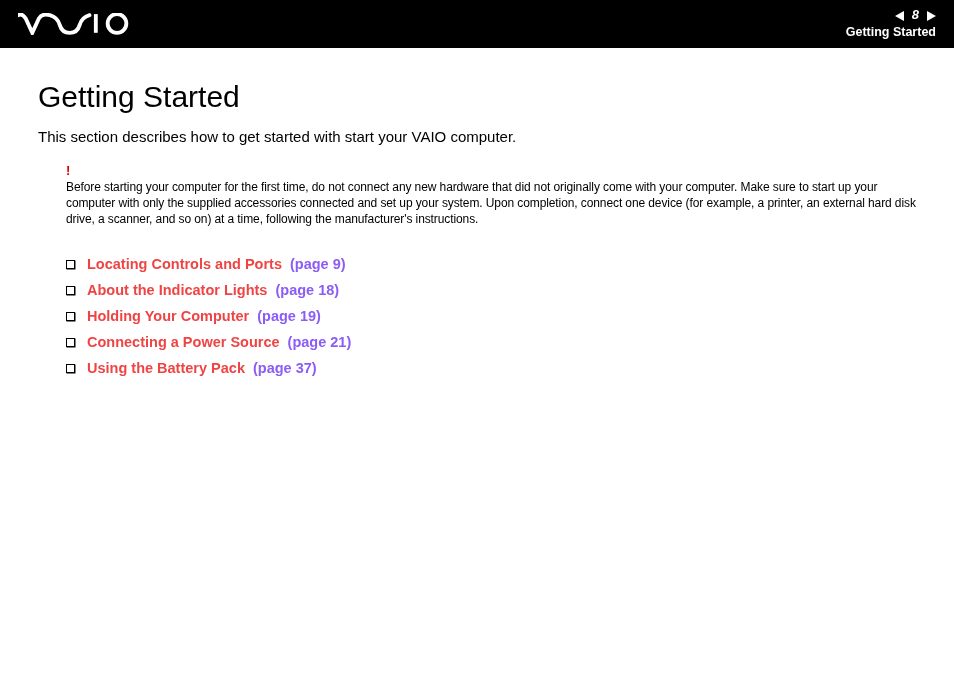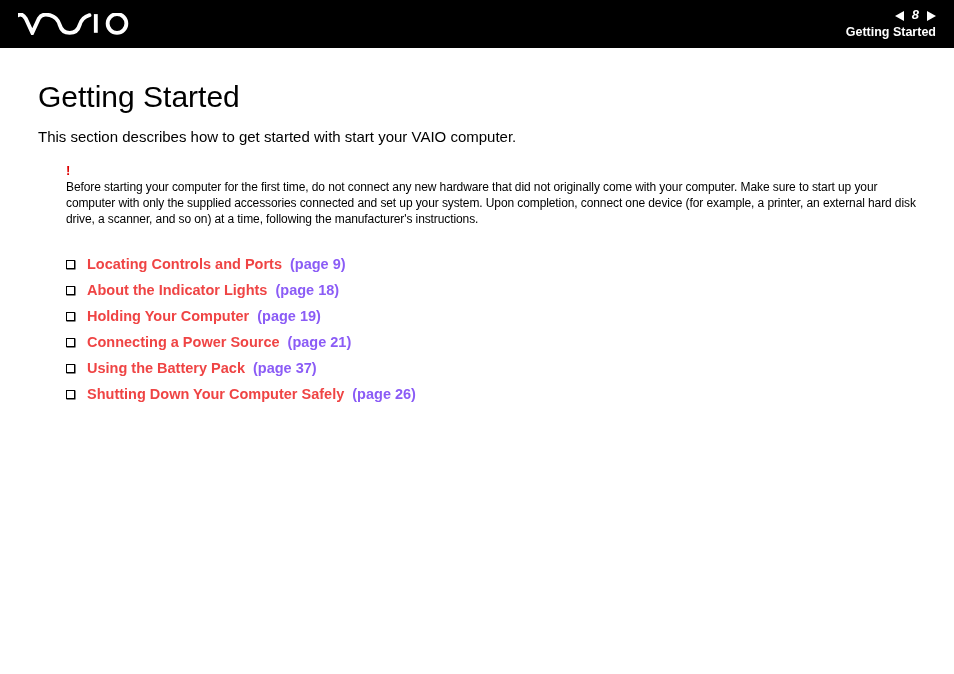--- a/index.html
+++ b/index.html
@@ -100,21 +100,14 @@
         <span class="page-ref">(page 21)</span>
       </span>
     </div>
     <div class="toc-item">
       <span class="toc-bullet"></span>
       <span>
         <span class="toc-label">Using the Battery Pack</span>
         <span class="page-ref">(page 37)</span>
       </span>
     </div>
-    <div class="toc-item">
-      <span class="toc-bullet"></span>
-      <span>
-        <span class="toc-label">Shutting Down Your Computer Safely</span>
-        <span class="page-ref">(page 26)</span>
-      </span>
-    </div>
   </div>
 </div>
 
 </body></html>

